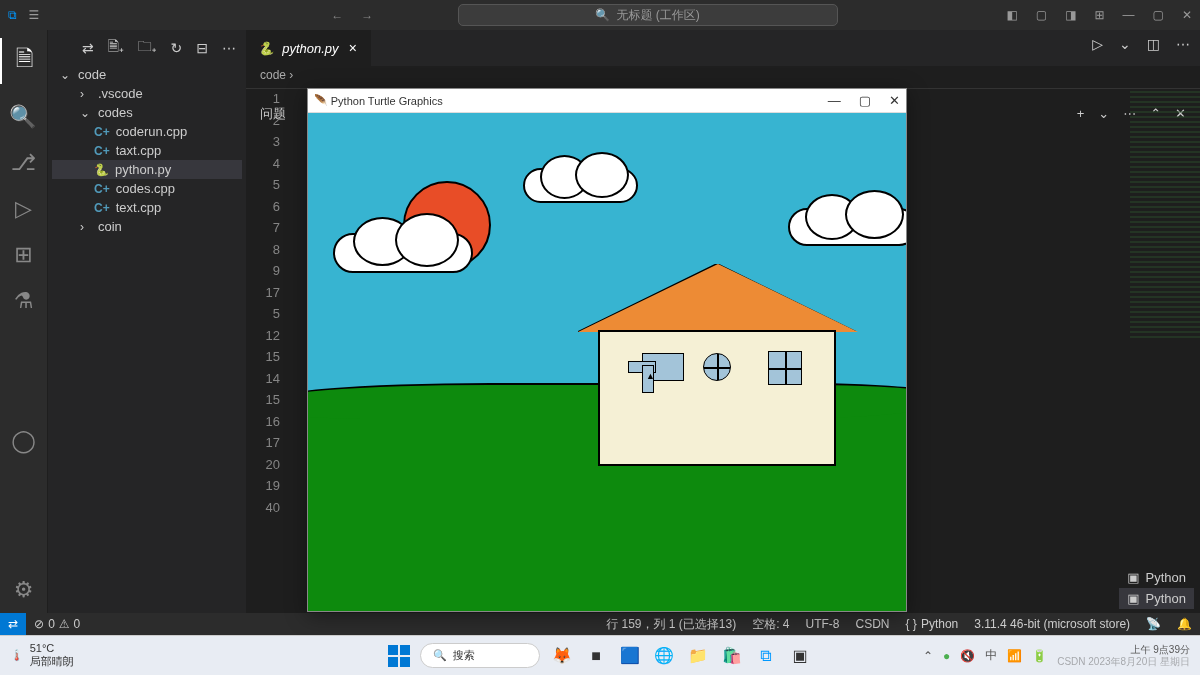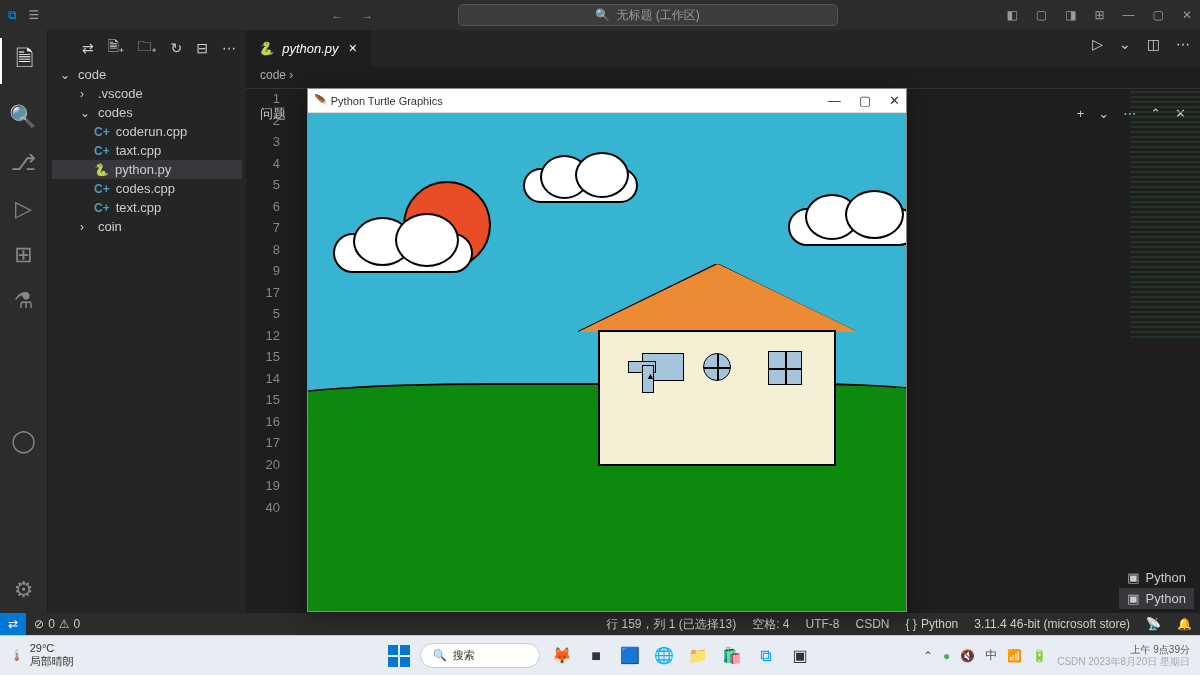--- a/index.html
+++ b/index.html
@@ -300,21 +300,21 @@
     <div class="triangle-mark">▲</div>
     <div class="window w2"></div>
     <div class="window w3"></div>
   </div>
 </div>
 
 <div class="taskbar">
   <div class="weather">
     <span>🌡️</span>
     <div>
-      <div>29°C</div>
+      <div>51°C</div>
       <div>局部晴朗</div>
     </div>
   </div>
   <div class="center">
     <div class="winbtn">
         <div></div>
         <div></div>
         <div></div>
         <div></div>
       </div>

